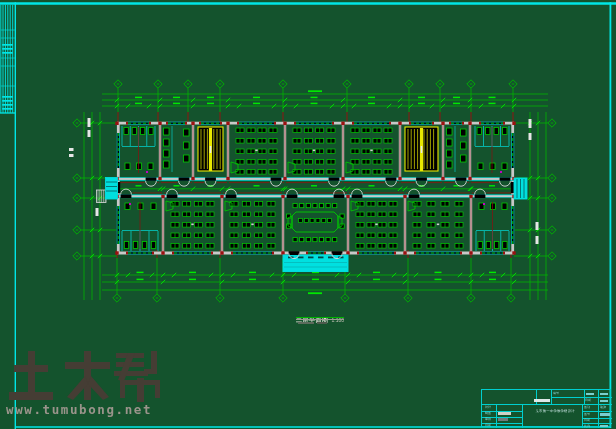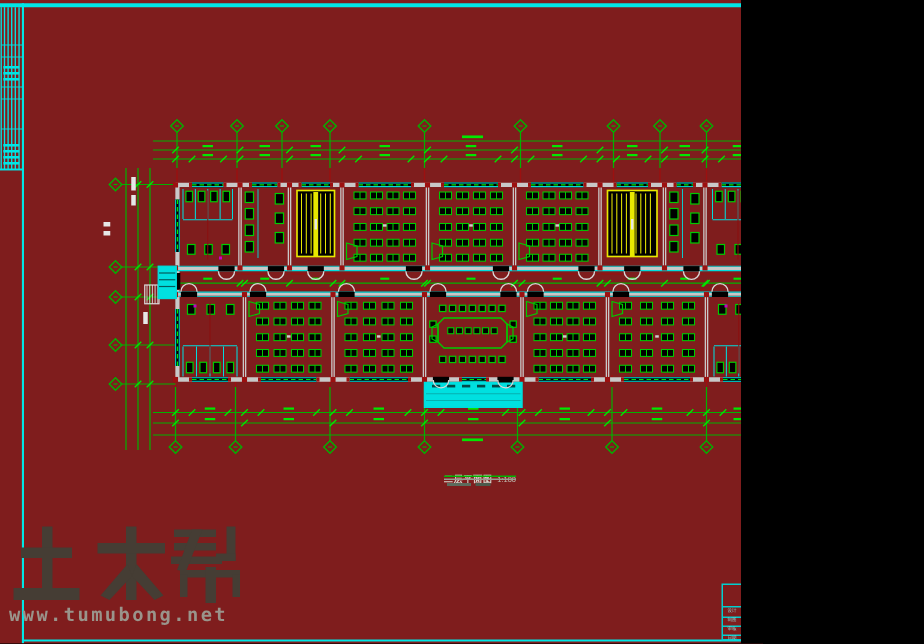--- a/index.html
+++ b/index.html
@@ -1,16 +1,16 @@
 <!DOCTYPE html>
 <html><head>
 <meta charset="utf-8">
 <style>
   html,body{margin:0;padding:0;background:#000;}
-  #canvas{position:relative;width:494px;height:429px;background:#7f1d1d;overflow:hidden;
+  #canvas{position:relative;width:616px;height:429px;background:#14532d;overflow:hidden;
           font-family:"Liberation Sans",sans-serif;}
   #plan-svg{position:absolute;left:0;top:0;}
   
   #watermark{position:absolute;left:8px;top:350px;}
   #wm-url{position:absolute;left:6px;top:402px;font-family:"DejaVu Sans Mono",monospace;
           font-weight:bold;font-size:12.5px;letter-spacing:1.6px;color:#9a948b;}
   
   #plan-label{position:absolute;left:296px;top:308px;width:80px;color:#d8d8cf;}
   #plan-label .pl-title{font-size:6px;font-weight:bold;letter-spacing:0.5px;}
   #plan-label .pl-scale{font-size:5px;color:#c0c0b4;margin-left:3px;}

